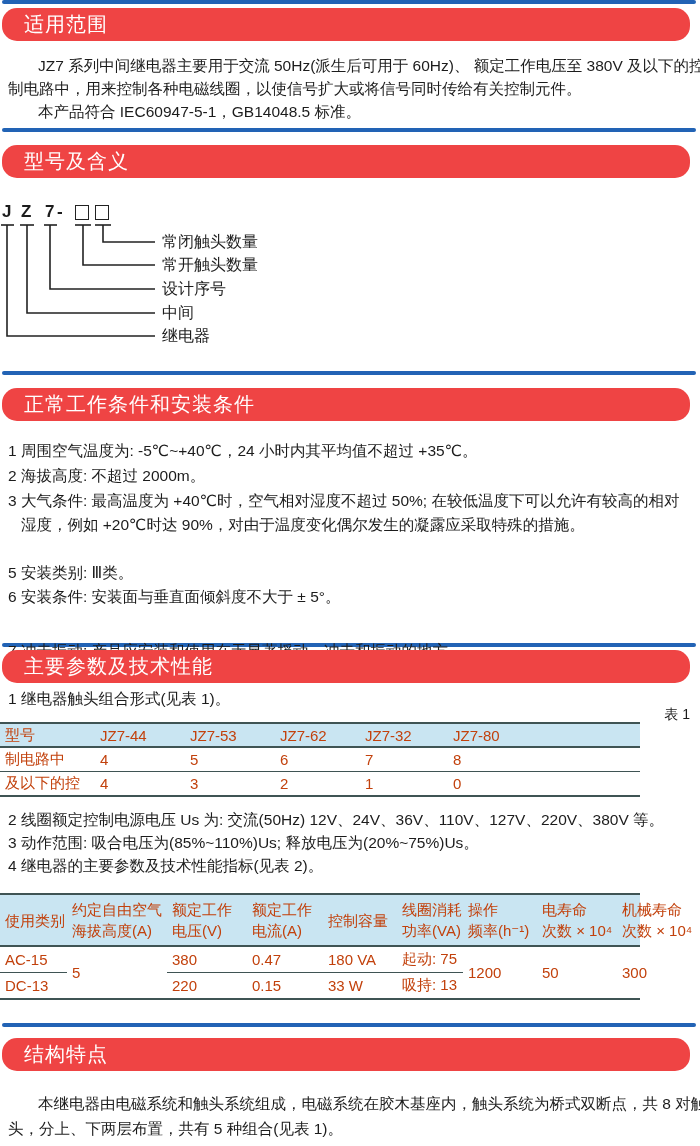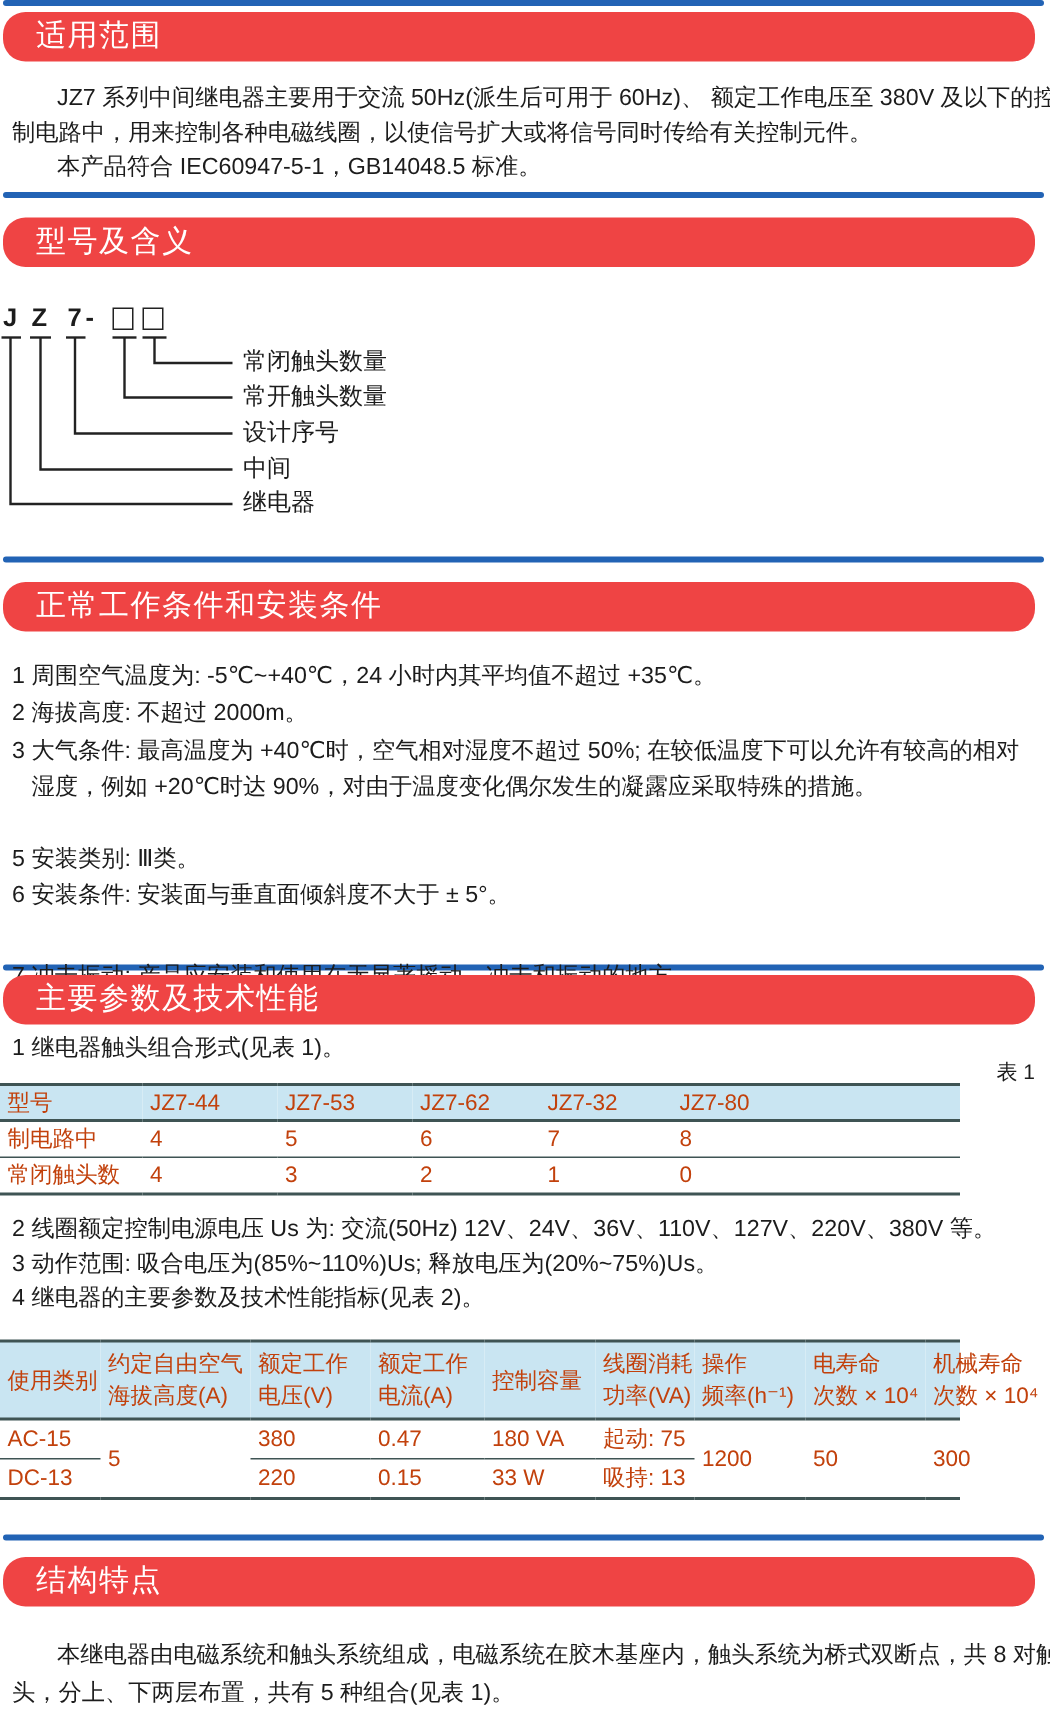--- a/index.html
+++ b/index.html
@@ -125,21 +125,21 @@
     </tr>
     <tr class="r1">
       <td>制电路中</td>
       <td>4</td>
       <td>5</td>
       <td>6</td>
       <td>7</td>
       <td>8</td>
     </tr>
     <tr class="r2">
-      <td>常闭触头数</td>
+      <td>及以下的控</td>
       <td>4</td>
       <td>3</td>
       <td>2</td>
       <td>1</td>
       <td>0</td>
     </tr>
   </tbody>
     </table>
 
   <div class="tline" style="top:810px">2 线圈额定控制电源电压 Us 为: 交流(50Hz)  12V、24V、36V、110V、127V、220V、380V 等。</div>

